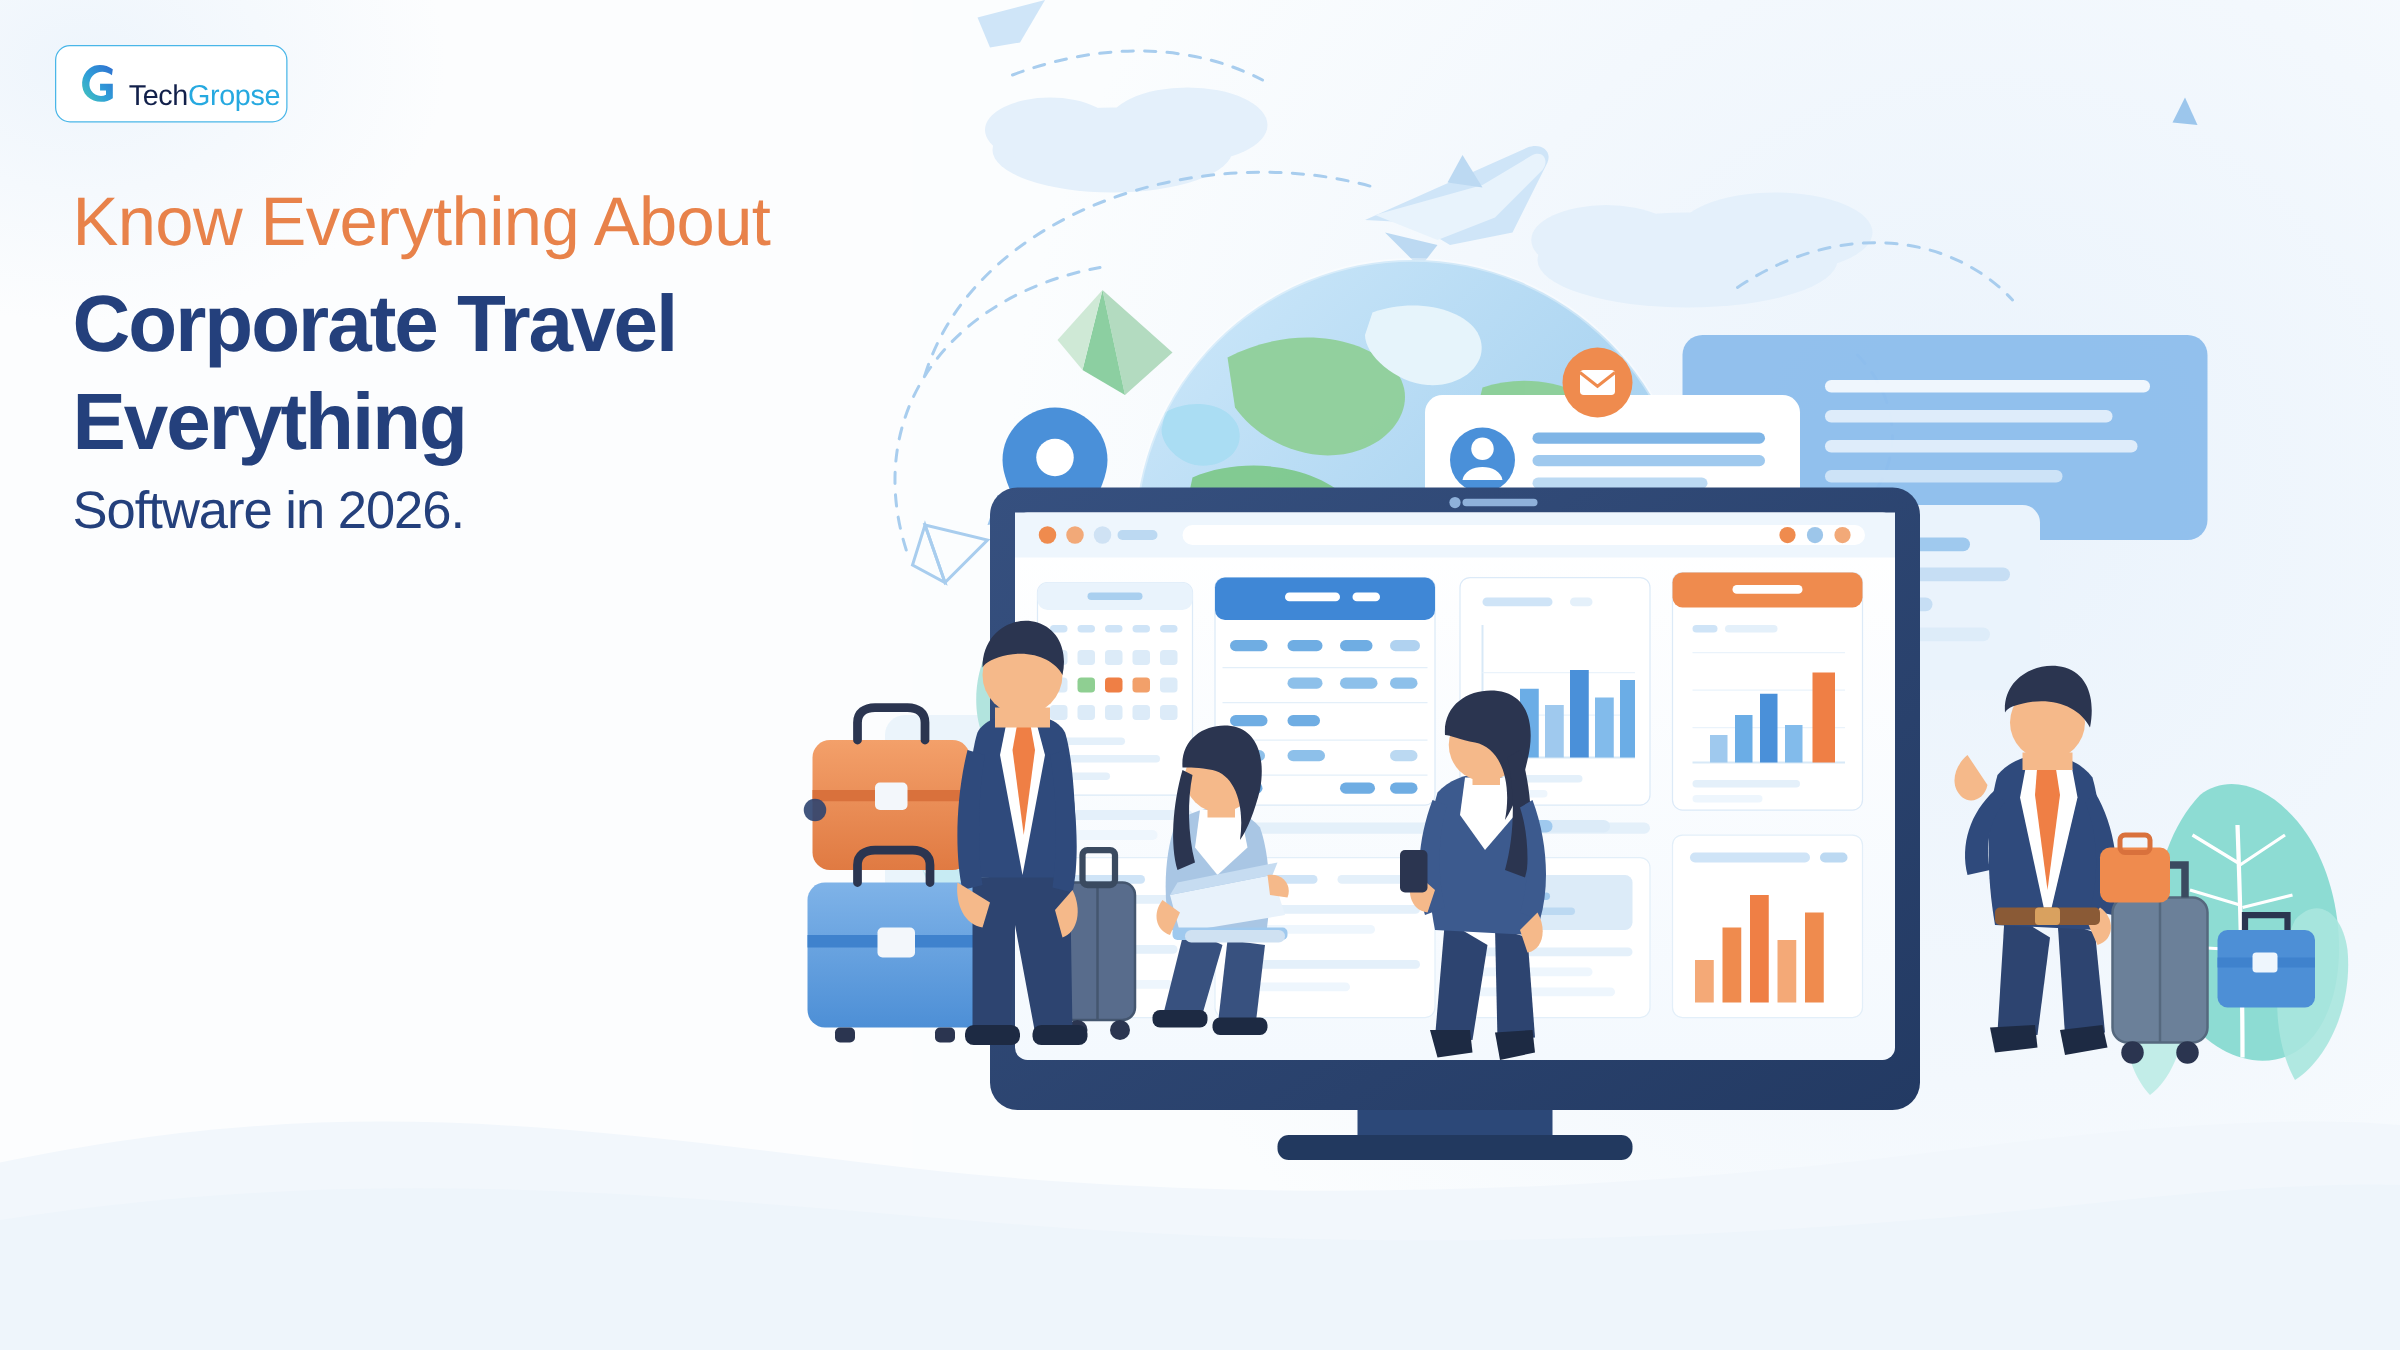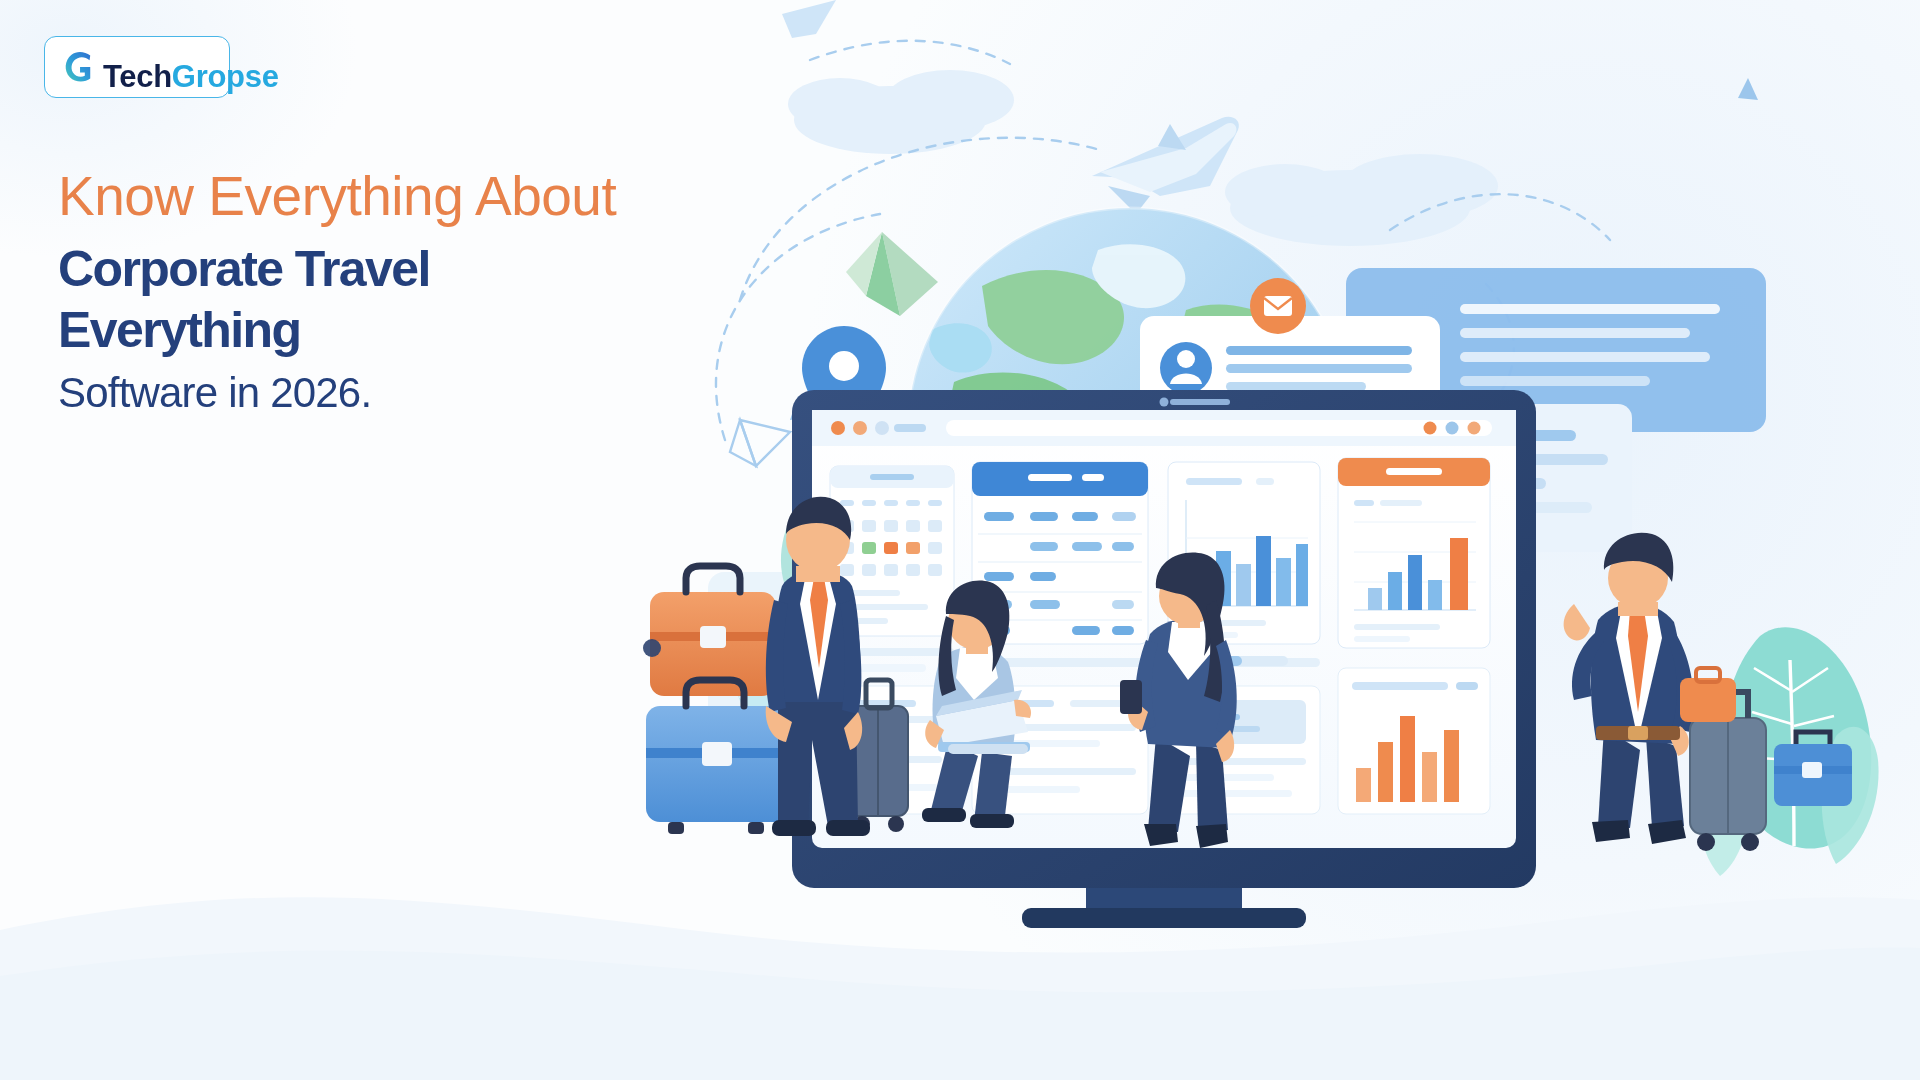--- a/index.html
+++ b/index.html
@@ -23,34 +23,33 @@
     background:radial-gradient(ellipse at 30% 30%, #eef5fc 0%, rgba(252,253,254,0) 70%);
   }
 
   
   .logo-box{
     position:absolute;left:44px;top:36px;width:186px;height:62px;
     background:#ffffff;border:1.5px solid #49b6e8;border-radius:12px;
     display:flex;align-items:center;gap:8px;padding-left:16px;box-sizing:border-box;
   }
   .logo-mark{width:34px;height:34px;flex:0 0 34px;}
-  .logo-text{font-size:31px;font-weight:700;letter-spacing:-0.3px;white-space:nowrap;margin-top:19px;}
+  .logo-text{font-size:23px;font-weight:400;letter-spacing:-0.3px;white-space:nowrap;margin-top:19px;}
   .logo-text .t1{color:#12204a;}
   .logo-text .t2{color:#26a9e0;}
 
   
   .headline{position:absolute;left:58px;top:148px;width:820px;}
   .hl-eyebrow{
     font-size:55px;line-height:1.06;color:#e8824a;font-weight:300;
     letter-spacing:-0.5px;font-family:"Liberation Sans","DejaVu Sans",sans-serif;
     white-space:nowrap;
-    margin-top:19px;
   }
   .hl-1,.hl-2{
-    font-size:50px;line-height:1.22;color:#24407c;font-weight:700;
+    font-size:64px;line-height:1.22;color:#24407c;font-weight:700;
     letter-spacing:-1.6px;white-space:nowrap;
   }
   .hl-1{margin-top:14px;}
   .hl-3{
     font-size:42px;line-height:1.35;color:#24407c;font-weight:400;
     letter-spacing:-0.8px;white-space:nowrap;margin-top:4px;
   }
 
   
   .illu{position:absolute;left:630px;top:0;width:1290px;height:1080px;}

